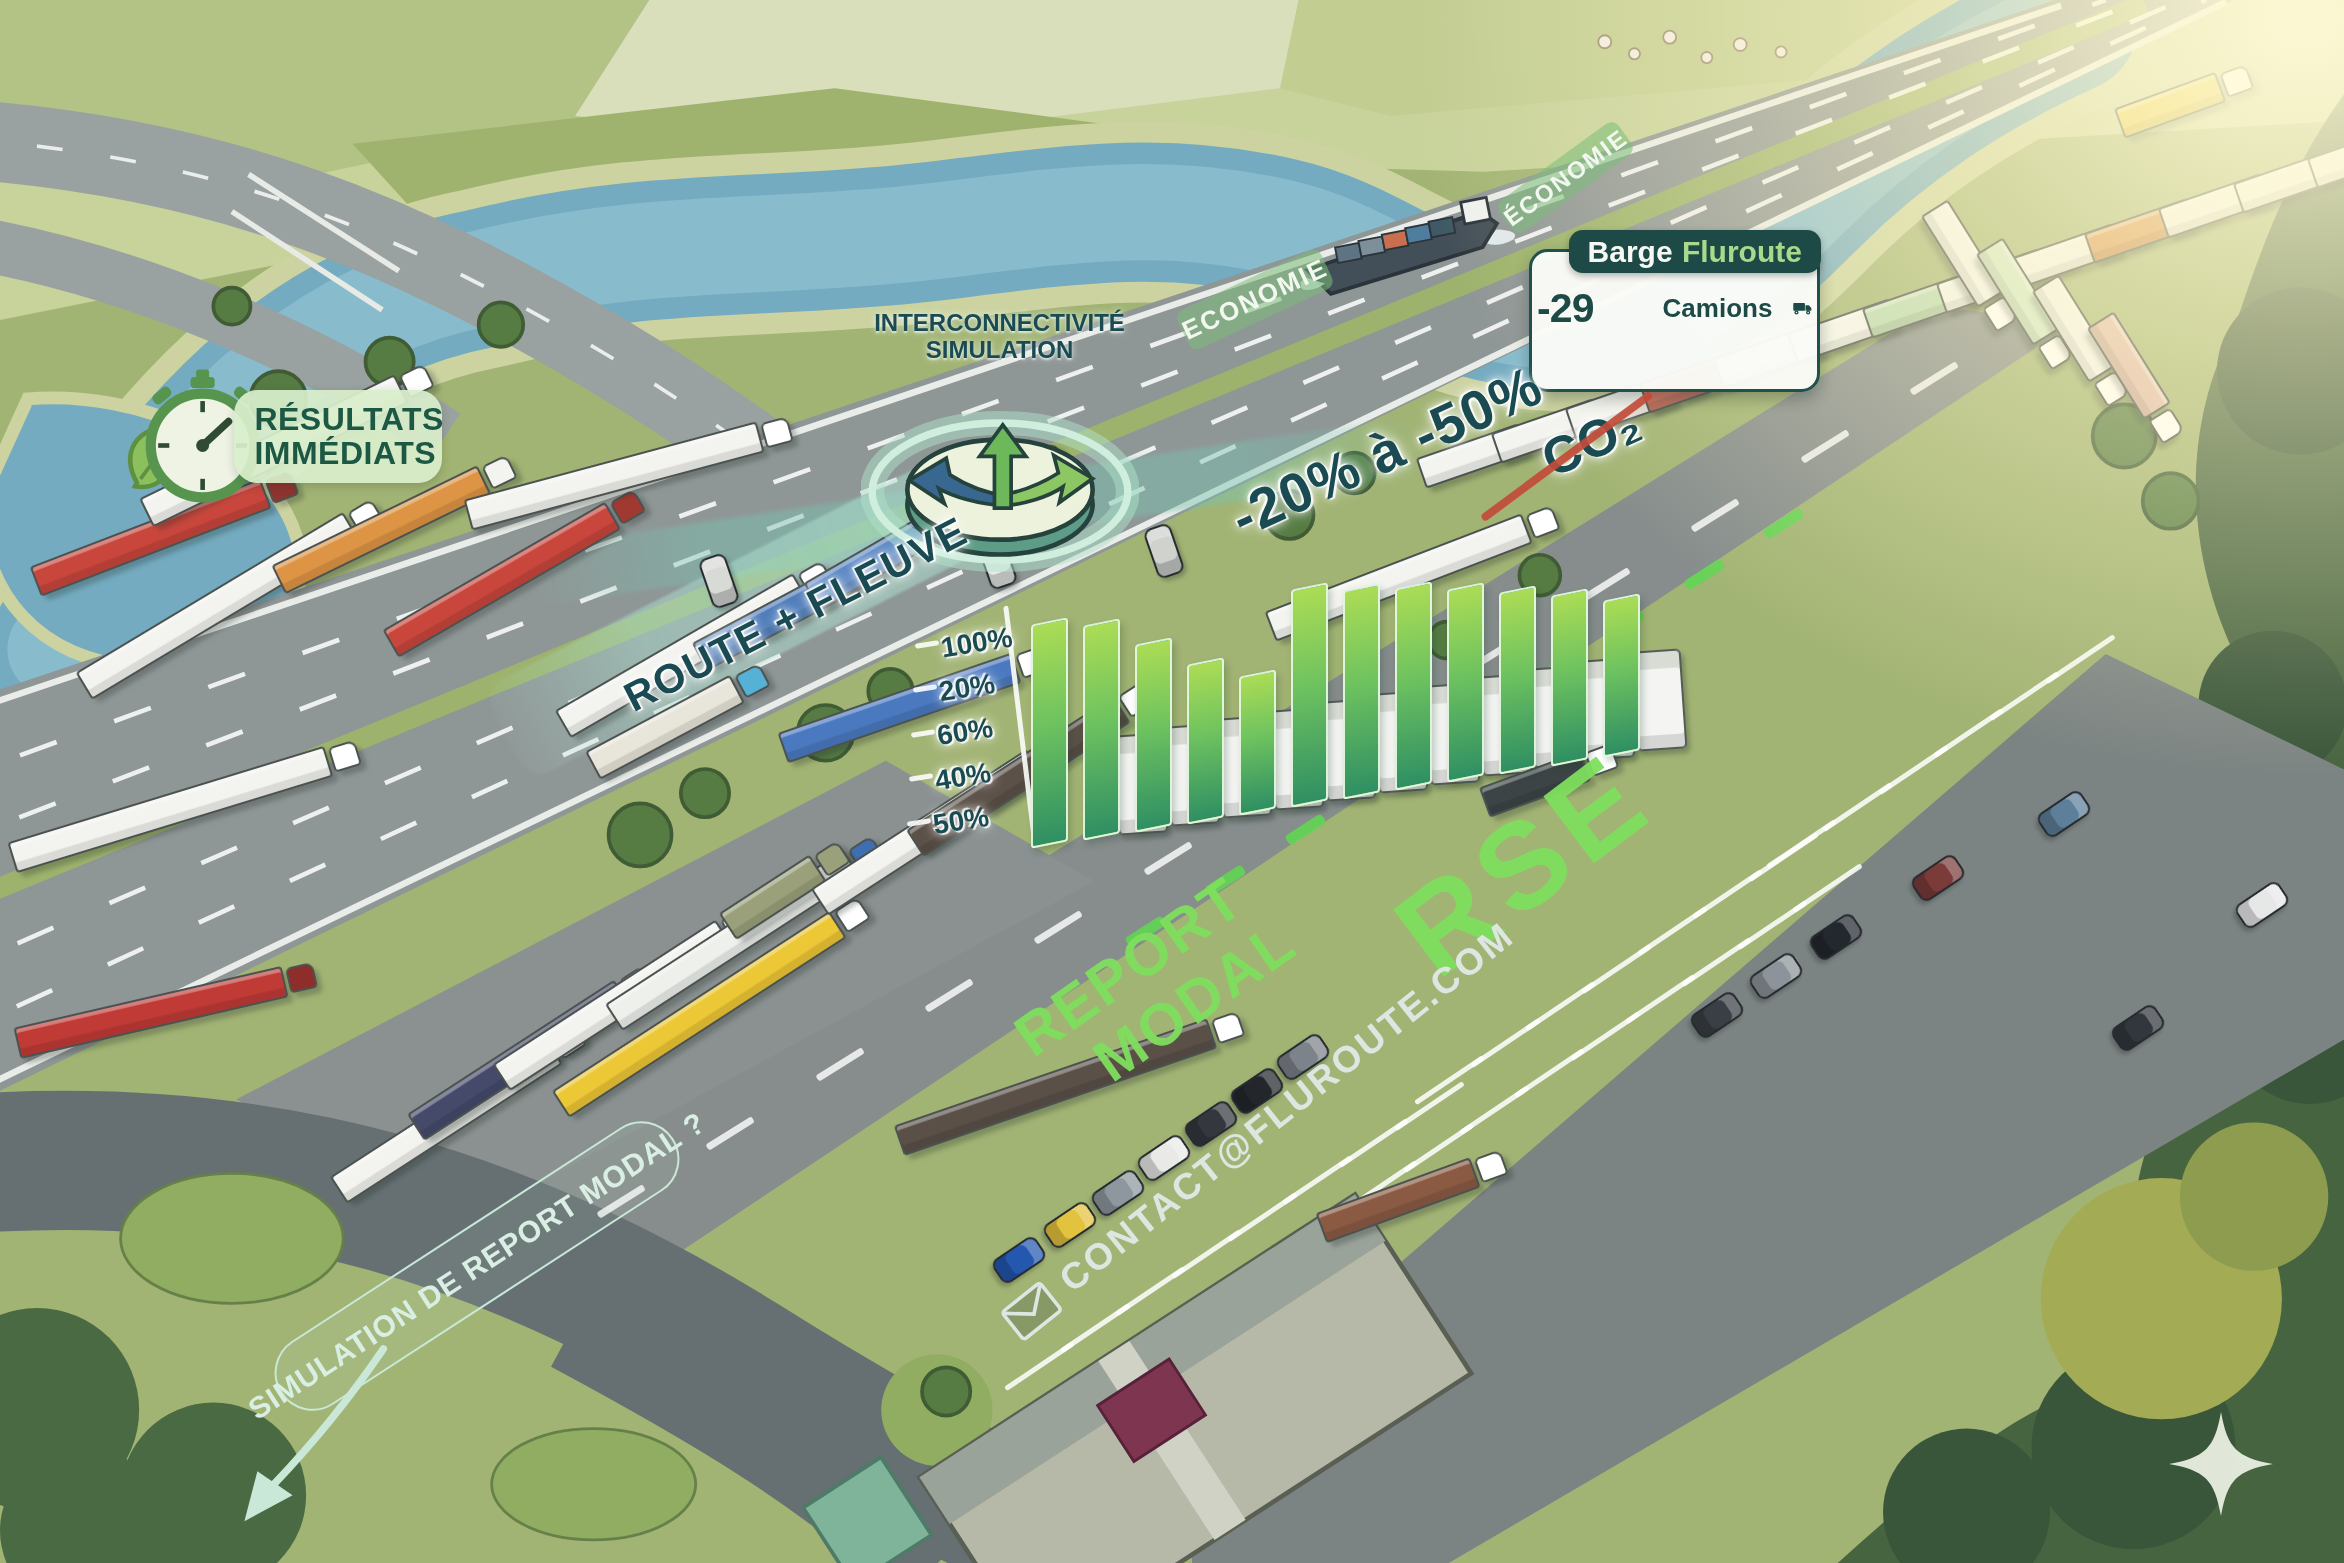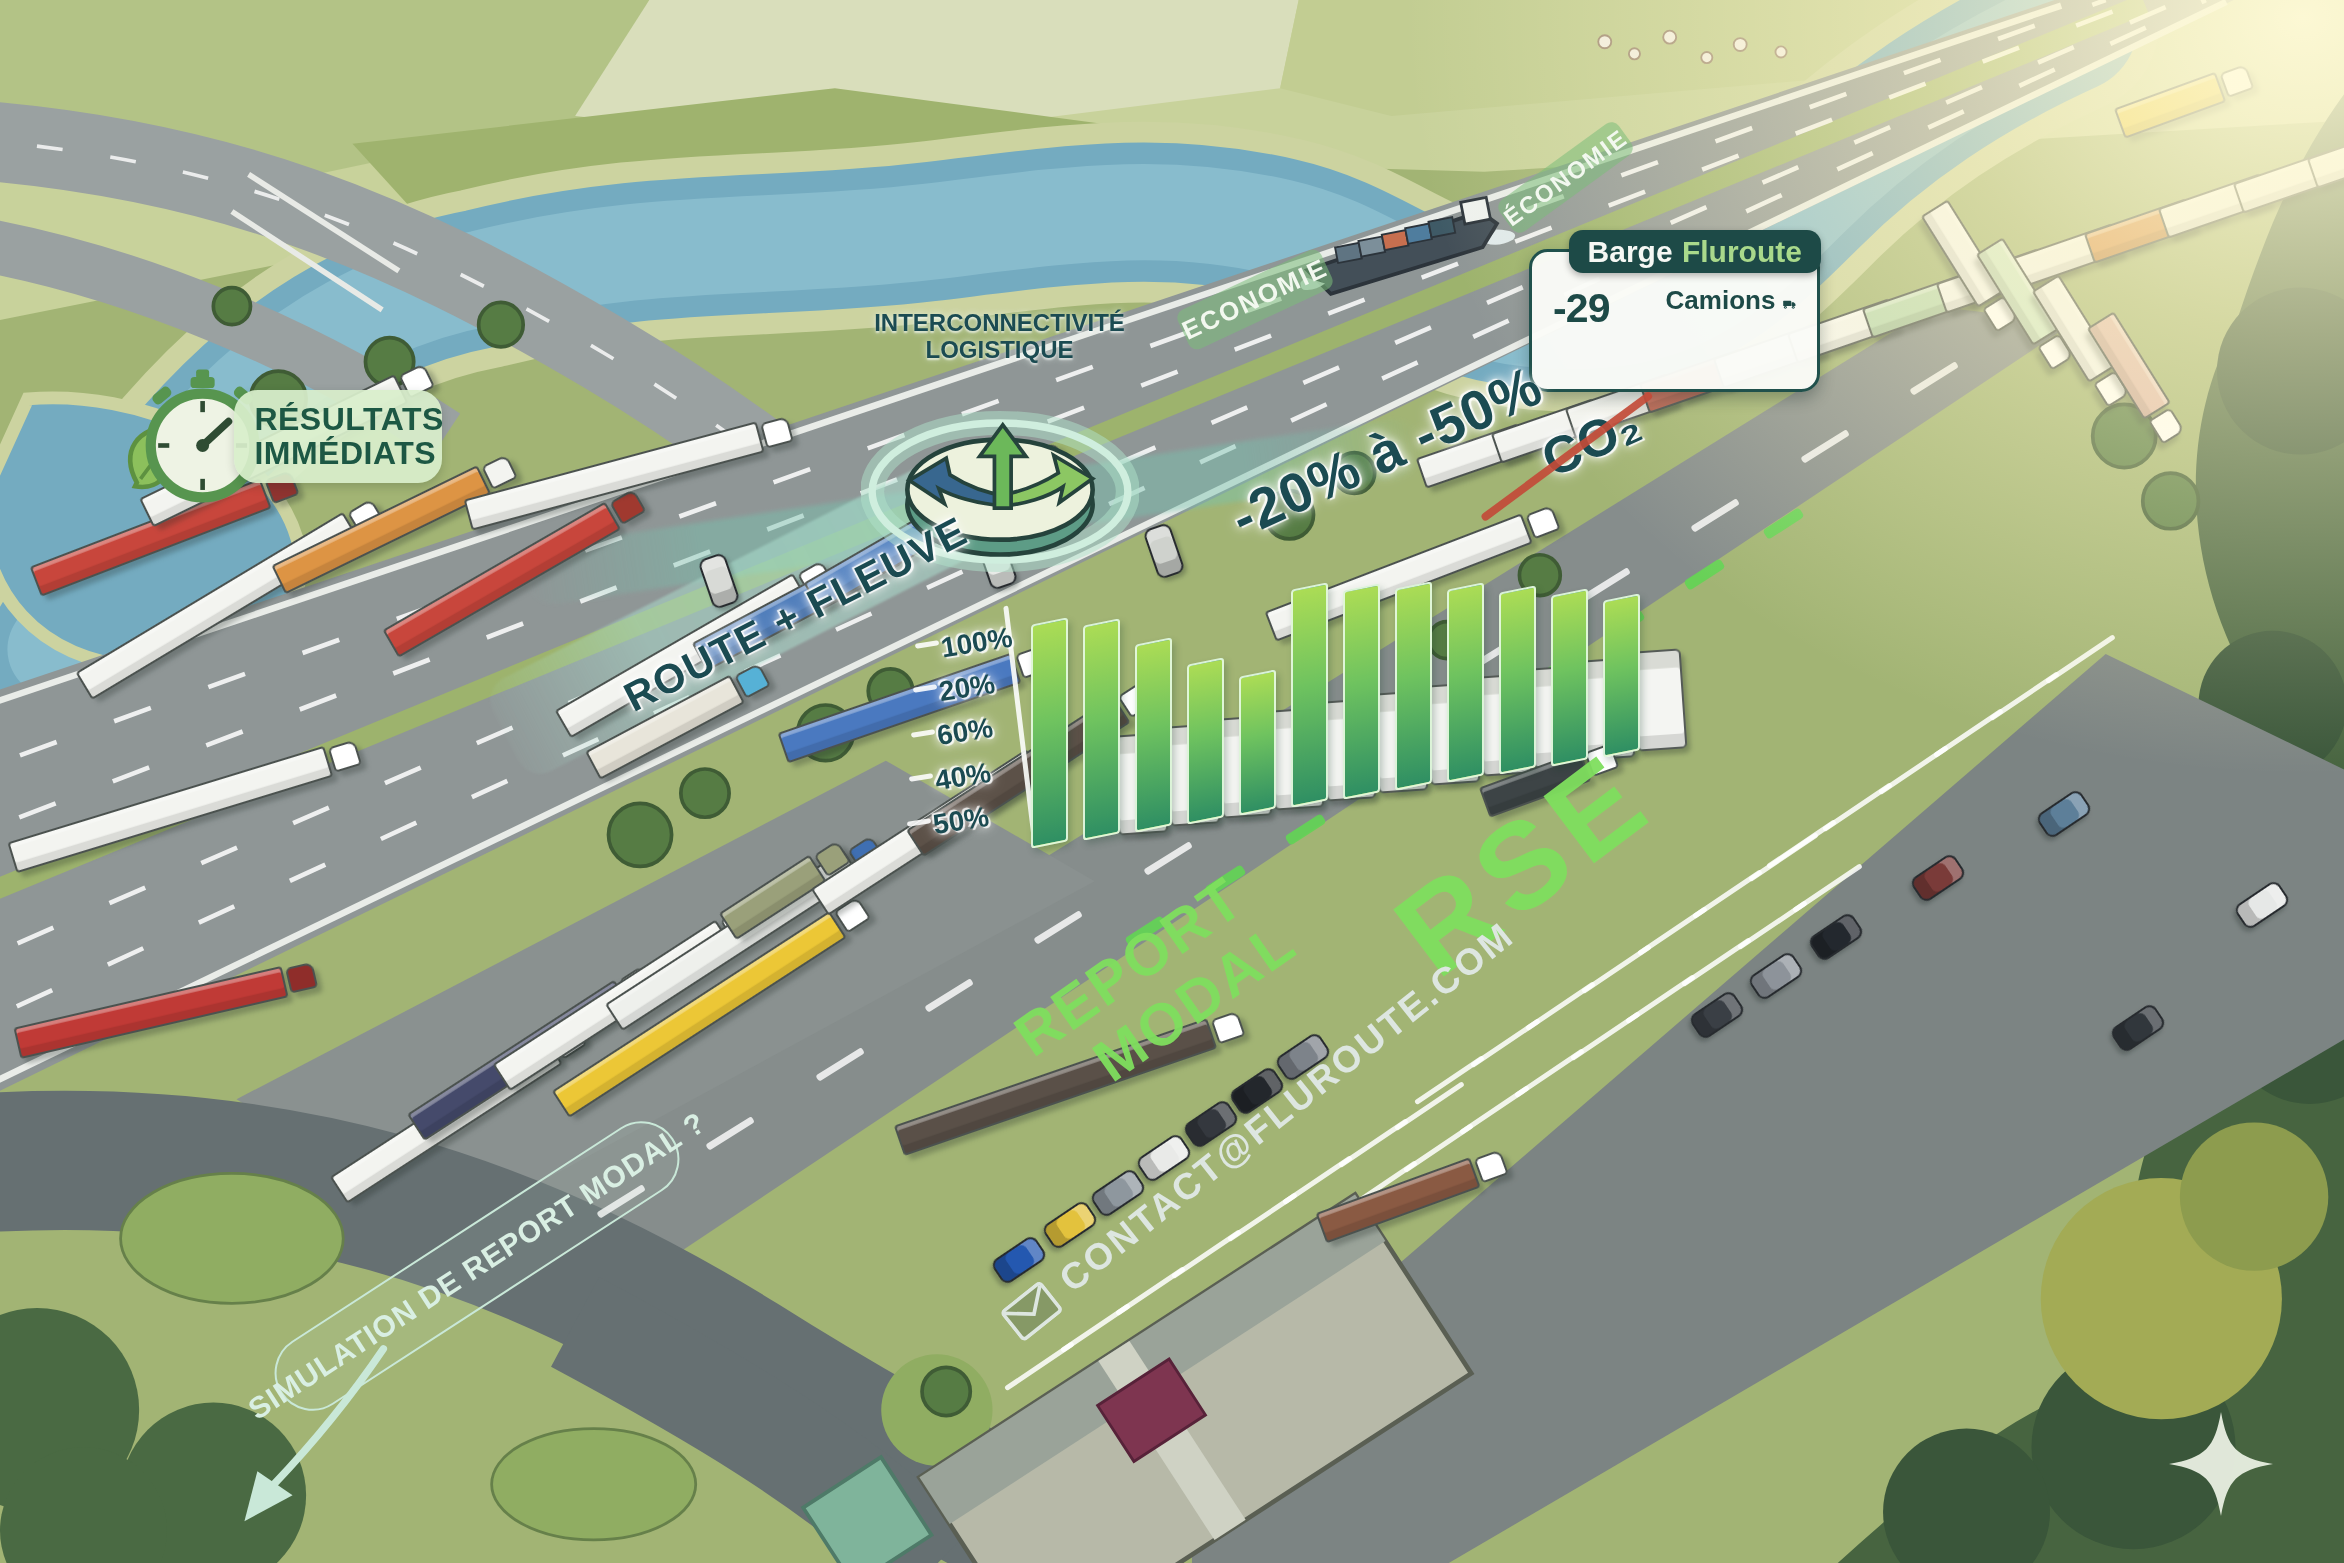--- a/index.html
+++ b/index.html
@@ -57,21 +57,21 @@
   #ribbon-2{left:1492px;top:158px;width:147px;height:39px;font-size:24px;transform:rotate(-36deg);}
 
   #barge{position:absolute;left:1295px;top:191px;width:223px;height:108px;transform:rotate(-11deg);}
 
   #callout{position:absolute;left:1529px;top:249px;width:291px;height:143px;
     background:rgba(250,251,247,.97);border:3.7px solid #20514c;border-radius:18.6px;
     box-shadow:0 6.5px 15px rgba(15,35,35,.3);}
   #callout-header{position:absolute;left:37px;top:-22px;padding:4.6px 18.6px;background:#1d4a47;
     border-radius:14px;font-size:30px;font-weight:800;white-space:nowrap;box-shadow:0 2.8px 7.4px rgba(0,0,0,.3);}
   #callout-header .w{color:#f6f8f4;} #callout-header .g{color:#a9d98b;margin-left:9.3px;}
-  .crow{display:flex;gap:8px;padding:0 21px;}
+  .crow{display:flex;align-items:center;gap:21px;padding:0 5px;}
   .crow .val{font-size:41px;font-weight:800;color:#1d4a47;letter-spacing:-0.9px;}
   .crow .lab{font-size:26px;font-weight:700;color:#1d4a47;margin-left:48px;}
   #crow1{margin-top:33px;} #crow2{margin-top:3.7px;}
 
   #co2-note{position:absolute;left:1236px;top:393px;width:436px;height:167px;transform:rotate(-24.5deg);}
   #co2-range{font-size:56px;white-space:nowrap;letter-spacing:0.9px;}
   #co2-word{position:absolute;right:28px;top:78px;font-size:52px;}
   #co2-strike{position:absolute;right:1.9px;top:108px;width:210px;height:8.3px;background:#c24b38;
     border-radius:4.6px;transform:rotate(-12deg);opacity:.92;}
 
@@ -504,21 +504,21 @@
     <line x1="101" y1="88" x2="129" y2="62" stroke="#2f4c33" stroke-width="8" stroke-linecap="round"></line>
     <circle cx="101" cy="88" r="7" fill="#2f4c33"></circle>
   </svg>
   <div id="results-pill" class="z5">
     <span>RÉSULTATS</span>
     <span>IMMÉDIATS</span>
   </div>
 
   <div id="interconnect" class="z5">
     <div>INTERCONNECTIVITÉ</div>
-    <div>LOGISTIQUE</div>
+    <div>SIMULATION</div>
   </div>
   <svg id="roundabout" class="z5" viewBox="0 0 300 204">
     <ellipse cx="150" cy="102" rx="138" ry="74" fill="none" stroke="rgba(176,226,201,.5)" stroke-width="26"></ellipse>
     <ellipse cx="150" cy="102" rx="138" ry="74" fill="none" stroke="#cfeede" stroke-width="8"></ellipse>
     <ellipse cx="150" cy="116" rx="100" ry="54" fill="#5d9c86" stroke="#25433c" stroke-width="5"></ellipse>
     <ellipse cx="150" cy="100" rx="100" ry="54" fill="#edf2dd" stroke="#25433c" stroke-width="5"></ellipse>
     <path d="M 156,118 C 126,115 100,108 84,99 L 90,115 L 52,90 L 92,66 L 96,84 C 116,97 136,104 158,107 Z" fill="#38678f" stroke="#25433c" stroke-width="4"></path>
     <path d="M 150,118 C 176,116 202,108 218,97 L 214,114 L 250,88 L 208,63 L 213,82 C 194,94 174,102 151,106 Z" fill="#8cc763" stroke="#25433c" stroke-width="4"></path>
     <path d="M 144,120 L 144,64 L 128,64 L 153,30 L 178,64 L 162,64 L 162,120 Z" fill="#6cb85a" stroke="#25433c" stroke-width="4"></path>
   </svg>

